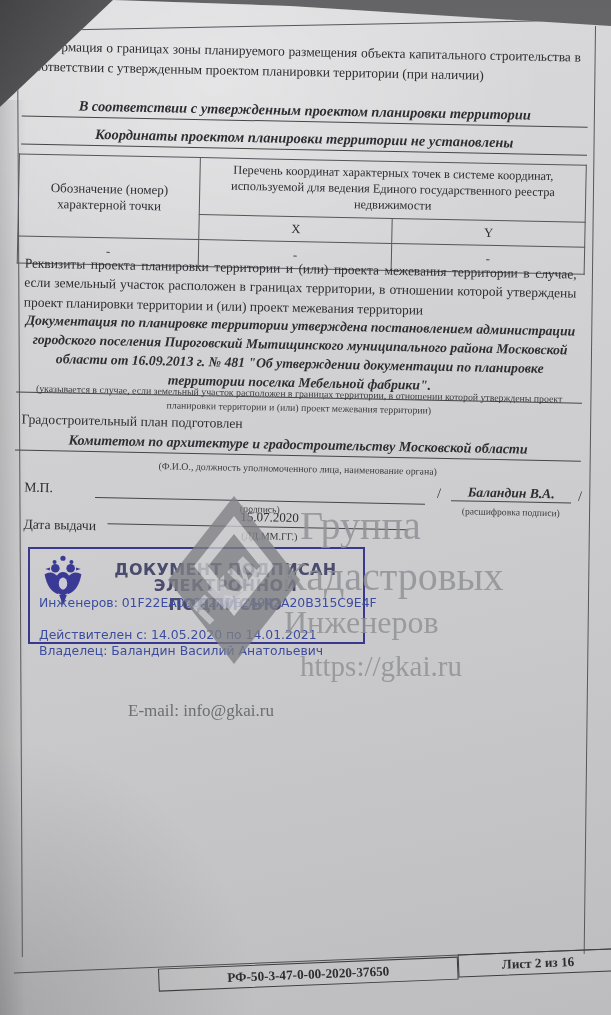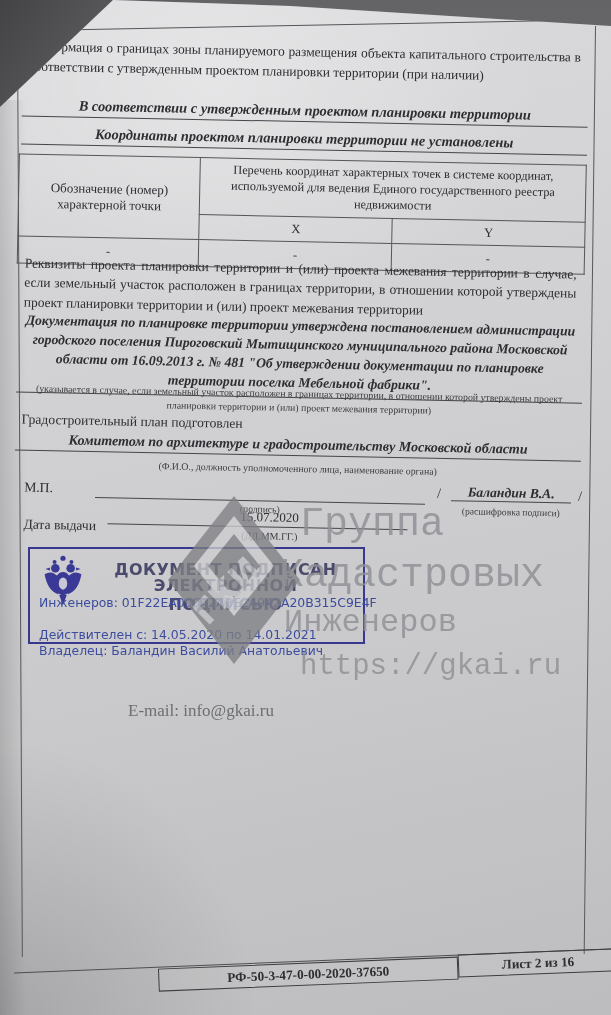--- a/index.html
+++ b/index.html
@@ -68,21 +68,21 @@
     position:absolute;left:64px;right:6px;text-align:center;
     font-size:16px;letter-spacing:.4px;color:#4b4b6e;font-weight:bold;
   }
   .stamp-line{
     position:absolute;left:9px;font-size:12.4px;color:#3c4c9e;white-space:nowrap;
   }
 
   
   #watermark{position:absolute;left:0;top:0;width:611px;height:1015px;pointer-events:none;}
   .wm-text{
-    position:absolute;font-family:Liberation Mono, monospace;
+    position:absolute;font-family:Liberation Serif, serif;
     color:#8f9095;opacity:.82;white-space:nowrap;
   }
   #wm-logo{position:absolute;left:168px;top:496px;opacity:.78;}
 
   
   #contacts{
     position:absolute;left:128px;top:698px;
     font-family:Liberation Serif, serif;font-size:17px;line-height:1.5;color:#6b6e72;
   }
 

